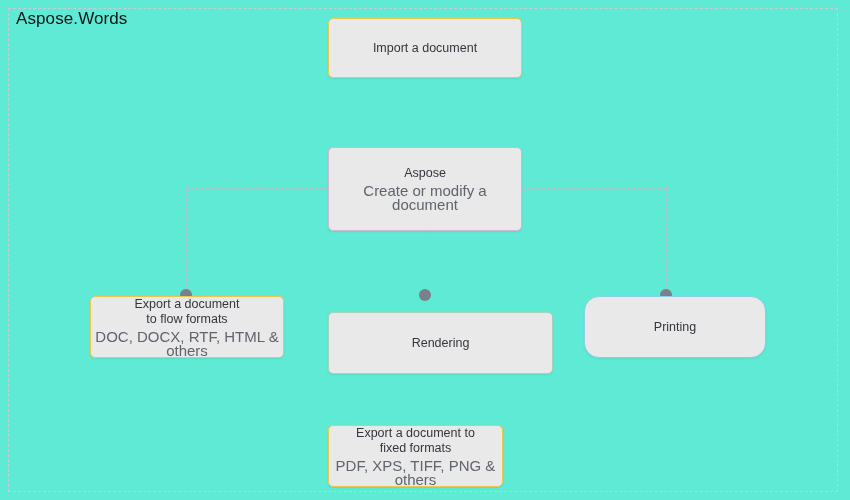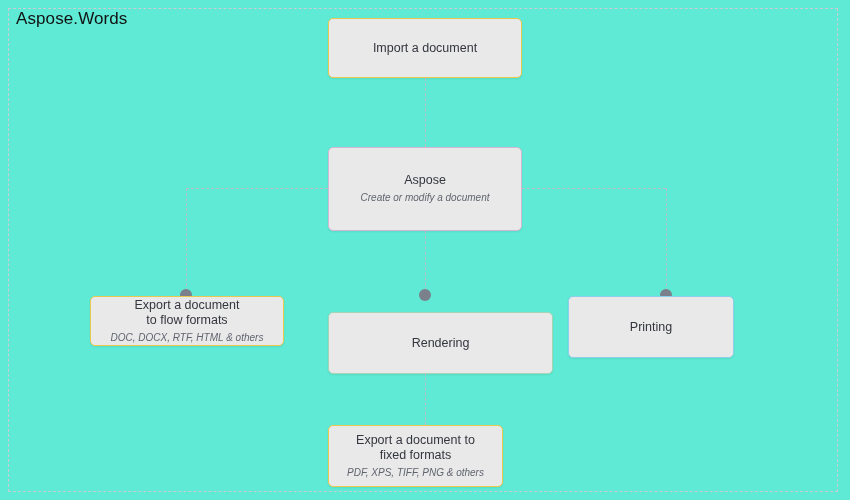--- a/index.html
+++ b/index.html
@@ -54,26 +54,25 @@
     box-shadow: 0 1px 2px rgba(0,0,0,0.07);
   }
   .node .title {
     font-size: 12.5px;
     font-weight: normal;
     color: #33363c;
     line-height: 15px;
     white-space: pre-line;
   }
   .node .subtitle {
-    font-size: 10px;
+    font-size: 15px;
     font-weight: normal;
     color: #60646d;
     line-height: 14px;
     margin-top: 3px;
-    font-style: italic;
   }
   .node.accent-yellow { border-color: #e8c84e; }
   .node.accent-purple { border-color: #d3b6d3; }
   .node.accent-green  { border-color: #a6d4b4; }
   .node.accent-blue   { border-color: #8dcfe9; }
 
   
   .conn-v {
     position: absolute;
     width: 0;
@@ -122,31 +121,31 @@
 
   <div class="node accent-yellow" style="left:328px; top:18px; width:194px; height:60px;">
     <div class="title">Import a document</div>
   </div>
 
   <div class="node accent-purple" style="left:328px; top:147px; width:194px; height:84px;">
     <div class="title">Aspose</div>
     <div class="subtitle">Create or modify a document</div>
   </div>
 
-  <div class="node accent-yellow" style="left:90px; top:296px; width:194px; height:50px;">
+  <div class="node accent-yellow" style="left:90px; top:296px; width:194px; height:62px;justify-content:space-between;">
     <div class="title">Export a document
 to flow formats</div>
     <div class="subtitle">DOC, DOCX, RTF, HTML &amp; others</div>
   </div>
 
   <div class="node accent-green" style="left:328px; top:312px; width:225px; height:62px;">
     <div class="title">Rendering</div>
   </div>
 
-  <div class="node accent-blue" style="left:568px; top:296px; width:166px; height:62px;">
+  <div class="node accent-blue" style="left:584px; top:296px; width:182px; height:62px;border-radius:15px;">
     <div class="title">Printing</div>
   </div>
 
   <div class="node accent-yellow" style="left:328px; top:425px; width:175px; height:62px;">
     <div class="title">Export a document to
 fixed formats</div>
     <div class="subtitle">PDF, XPS, TIFF, PNG &amp; others</div>
   </div>
 
 </div>

